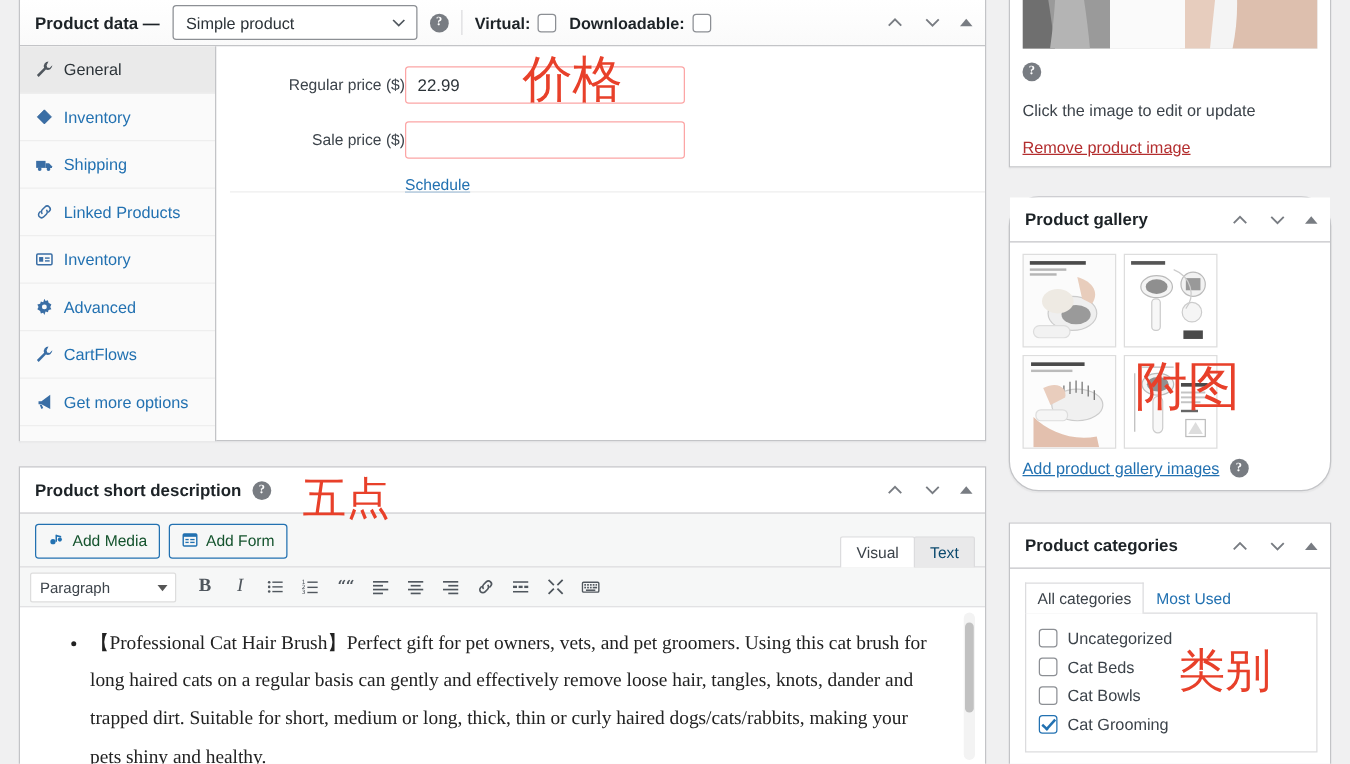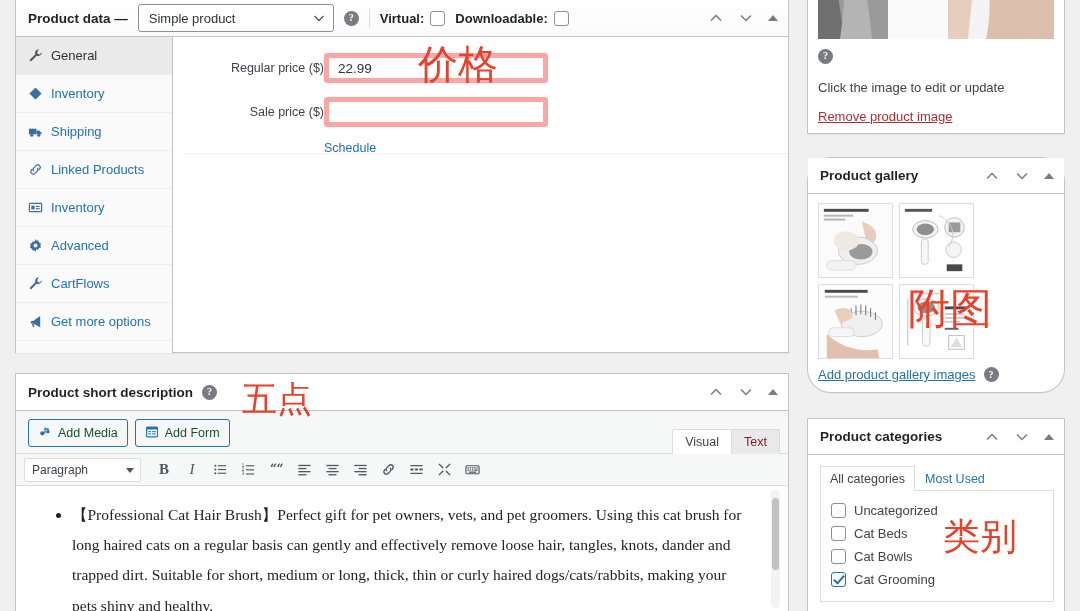--- a/index.html
+++ b/index.html
@@ -87,21 +87,21 @@
     border-bottom: 1px solid #eee;
     color: #2271b1; font-size: 13px;
   }
   .pd-tab.active { background: #eaeaea; color: #2c3338; font-weight: normal; }
   .pd-tab .ic { width: 15px; height: 15px; flex: none; display: block; }
   .pd-panel { flex: 1; padding: 16px 0 0 0; position: relative; }
   .field-row { display: flex; align-items: center; margin-bottom: 14px; padding-left: 11px; text-align: right; }
   .field-row .flabel { width: 140px; font-size: 12.5px; color: #3c434a; }
   .finput {
     width: 224px; height: 30px;
-    border: 5px solid #fca5a5; border-radius: 3px;
+    border: 1px solid #fca5a5; border-radius: 3px;
     background: #fff; padding: 0 9px;
     font-size: 13.5px; color: #2c3338;
     font-family: "Liberation Sans", sans-serif;
     display: flex; align-items: center;
   }
   .sched { margin-left: 151px; color: #2271b1; text-decoration: underline; font-size: 12.5px; }
   .pd-rule { position: absolute; left: 11px; right: 0; top: 116px; height: 1px; background: #eee; }
 
   
   #short-desc { left: 15px; top: 373px; width: 774px; height: 250px; }
@@ -116,21 +116,21 @@
   .btn-sec {
     display: inline-flex; align-items: center; gap: 6px;
     height: 28px; padding: 0 9px;
     border: 1px solid #2271b1; border-radius: 3px;
     background: #f6f7f7; color: #14532d; font-size: 12.5px;
   }
   .ed-tabs { position: absolute; right: 8px; bottom: -1px; display: flex; align-items: flex-end; }
   .ed-tab {
     height: 25px; padding: 0 12px;
     display: flex; align-items: center;
-    font-size: 12.5px; color: #7f1d1d;
+    font-size: 12.5px; color: #0c4a6e;
     border: 1px solid #dcdcde; border-bottom: none;
     background: #e9e9ea; margin-left: -1px;
     border-radius: 2px 2px 0 0;
   }
   .ed-tab.active { background: #fff; color: #3c434a; }
   .ed-toolbar {
     display: flex; align-items: center; gap: 0px;
     height: 32px; padding: 0 8px;
     background: #f6f7f7; border-bottom: 1px solid #dcdcde;
   }

